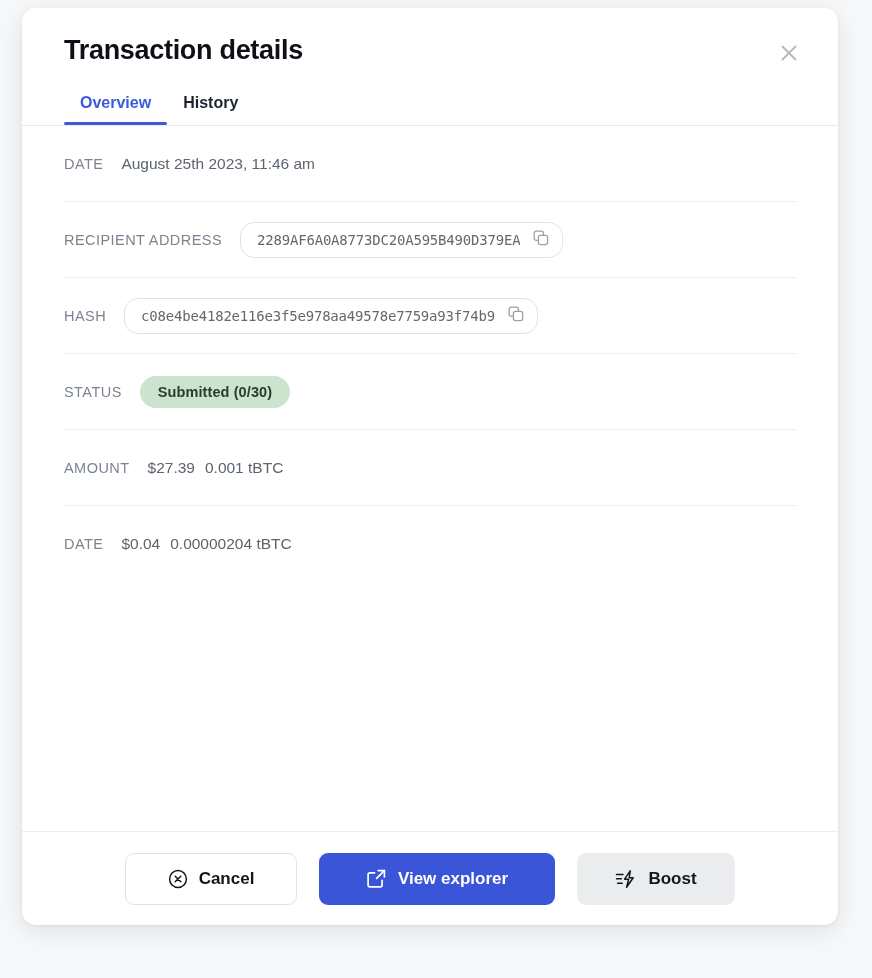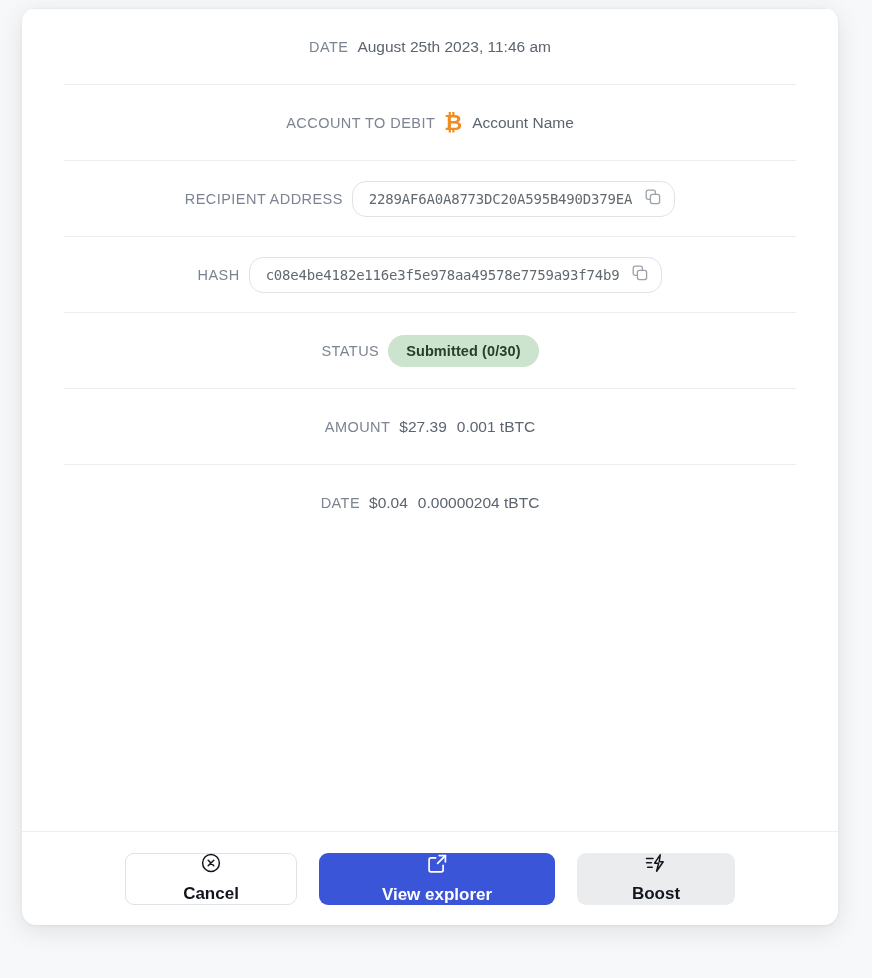--- a/index.html
+++ b/index.html
@@ -110,24 +110,24 @@
 
   
   .card-body {
     flex: 1 1 auto;
     padding: 0 42px;
     overflow: hidden;
   }
   .detail-row {
     display: flex;
     align-items: center;
-    justify-content: center;
+    justify-content: flex-start;
     min-height: 75px;
     border-bottom: 1px solid #eceef0;
-    gap: 9px;
+    gap: 18px;
   }
   .detail-row:last-child {
     border-bottom: none;
   }
   .row-label {
     font-size: 14.5px;
     color: #7b8490;
     letter-spacing: 0.45px;
     white-space: nowrap;
   }
@@ -219,21 +219,20 @@
     justify-content: center;
     gap: 11px;
     height: 52px;
     border-radius: 9px;
     font-size: 17px;
     font-weight: bold;
     cursor: pointer;
     font-family: inherit;
     padding: 0 26px;
     border: none;
-    flex-direction: column;
   }
   .btn-cancel {
     background: #ffffff;
     border: 1px solid #dfe2e6;
     color: #12161c;
     min-width: 172px;
   }
   .btn-boost {
     background: #ebecee;
     color: #12161c;
@@ -244,36 +243,47 @@
     color: #ffffff;
     min-width: 236px;
   }
   .btn svg { display: block; flex: none; }
 </style>
 </head>
 <body>
 
 <div class="modal-card">
 
+  <div class="card-header">
+    <div class="title-row">
+      <h1 class="modal-title">Transaction details</h1>
+      <button class="close-btn">
+        <span>
+          <svg width="22" height="22" viewBox="0 0 22 22" fill="none">
+            <path d="M4.5 4.5 L17.5 17.5 M17.5 4.5 L4.5 17.5" stroke="#b5bac0" stroke-width="1.9" stroke-linecap="round"></path>
+          </svg>
+        </span>
+      </button>
+    </div>
+
+    <div class="tabs">
+      <div class="tabs-rule"></div>
+      <button class="tab active">Overview</button>
+      <button class="tab">History</button>
+    </div>
+  </div>
   <div class="header-divider"></div>
 
   <div class="card-body">
 
     <div class="detail-row">
       <span class="row-label">DATE</span>
       <span class="row-value">August 25th 2023, 11:46 am</span>
     </div>
 
-    <div class="detail-row">
-      <span class="row-label">ACCOUNT TO DEBIT</span>
-      <span class="row-value">
-        <span class="btc-icon">₿</span>
-        <span class="account-name">Account Name</span>
-      </span>
-    </div>
 
     <div class="detail-row">
       <span class="row-label">RECIPIENT ADDRESS</span>
       <span class="row-value">
         <span class="copy-field">
           <span class="copy-text">2289AF6A0A8773DC20A595B490D379EA</span>
           <button class="copy-icon-btn">
             <span>
               <svg width="16" height="16" viewBox="0 0 16 16" fill="none">
                 <rect x="1.2" y="1.2" width="9.2" height="9.2" rx="2" stroke="#9aa1a9" stroke-width="1.3"></rect>

